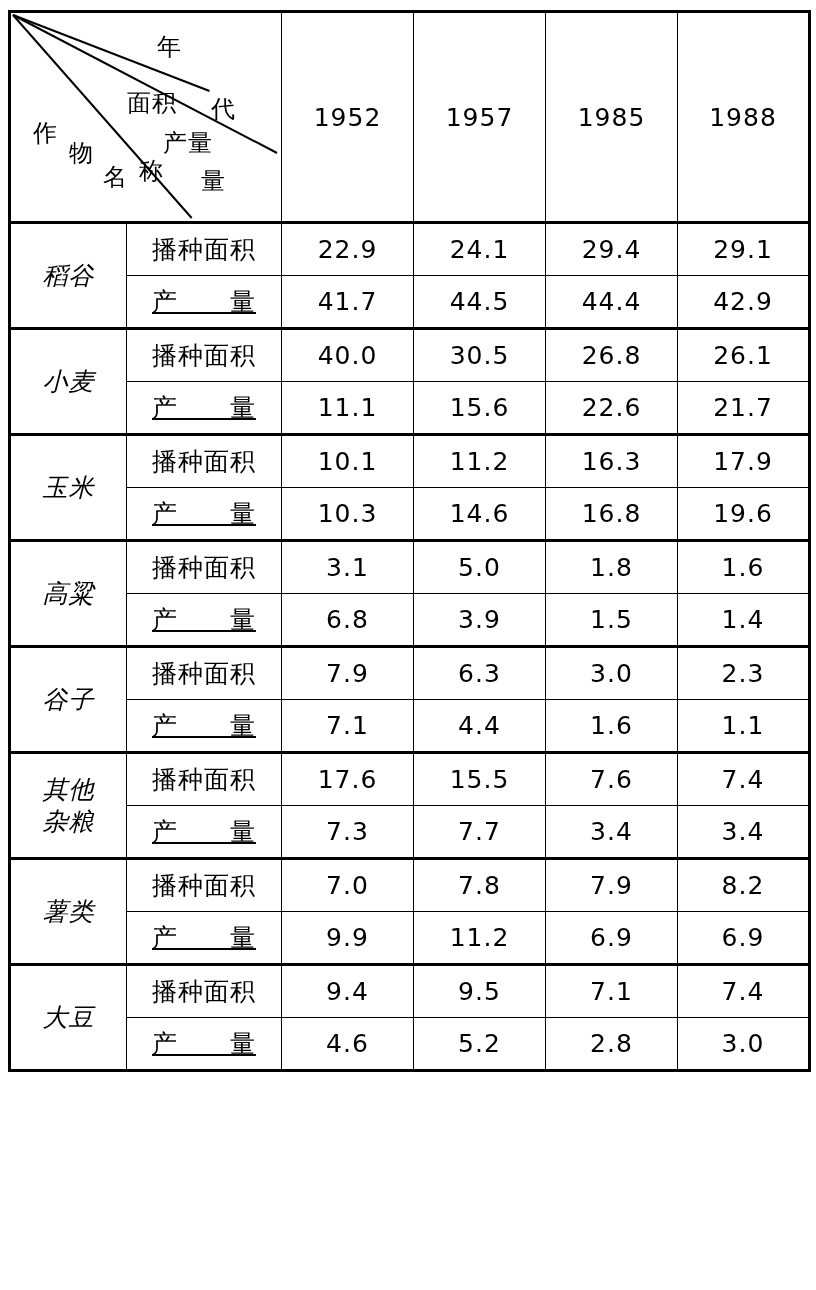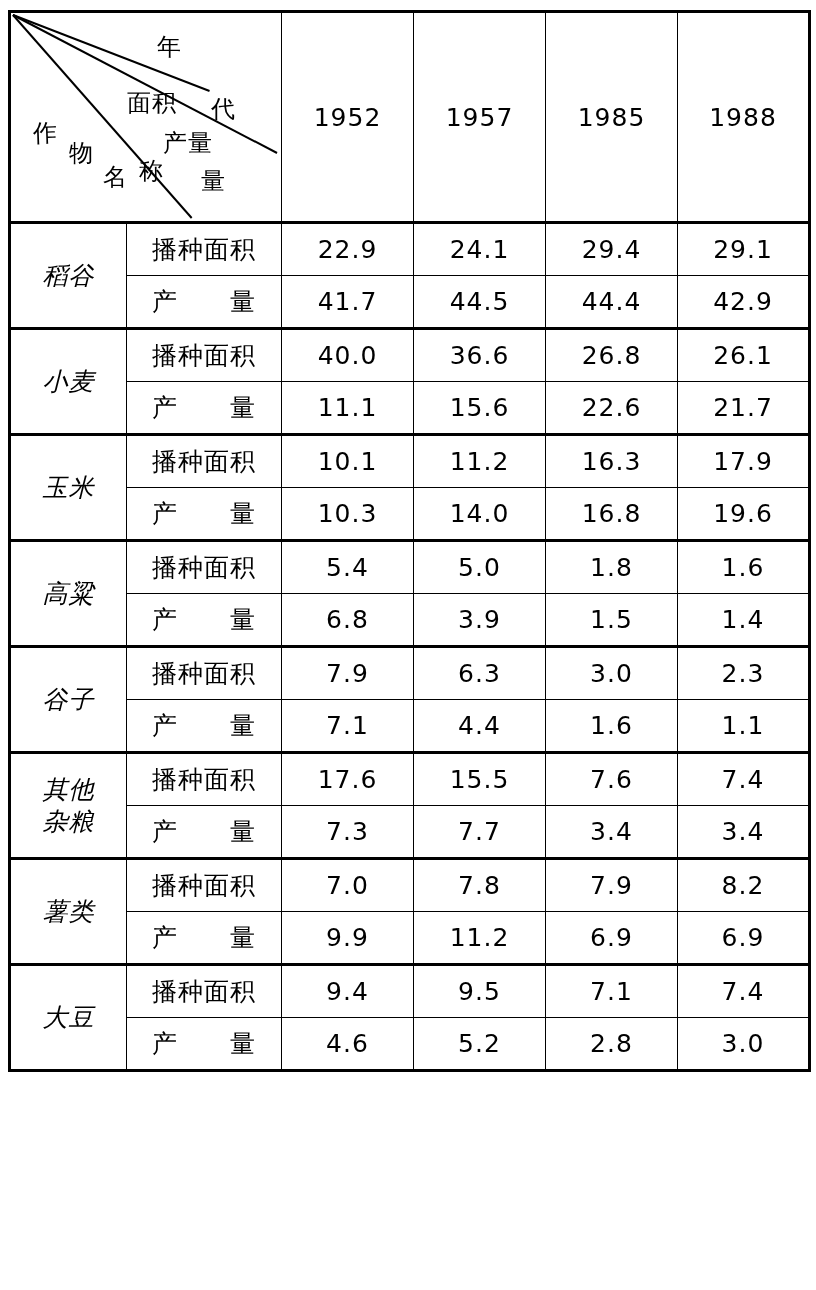--- a/index.html
+++ b/index.html
@@ -83,20 +83,21 @@
     letter-spacing: 3px;
     line-height: 1.25;
     font-style: italic;
   }
   td.metric {
     font-size: 25px;
     letter-spacing: 1px;
   }
   td.metric.spaced {
     letter-spacing: 1px;
+    text-decoration: underline;
   }
   td.num {
     font-size: 26px;
     letter-spacing: 1px;
   }
   
   tr.group-start td {
     border-top: 3px solid #000000;
   }
   tr.head-row td {
@@ -159,21 +160,21 @@
         <td class="num">41.7</td>
         <td class="num">44.5</td>
         <td class="num">44.4</td>
         <td class="num">42.9</td>
       </tr>
 
       <tr class="group-start">
         <td class="crop" rowspan="2">小麦</td>
         <td class="metric">播种面积</td>
         <td class="num">40.0</td>
-        <td class="num">36.6</td>
+        <td class="num">30.5</td>
         <td class="num">26.8</td>
         <td class="num">26.1</td>
       </tr>
       <tr>
         <td class="metric spaced">产　　量</td>
         <td class="num">11.1</td>
         <td class="num">15.6</td>
         <td class="num">22.6</td>
         <td class="num">21.7</td>
       </tr>
@@ -182,29 +183,29 @@
         <td class="crop" rowspan="2">玉米</td>
         <td class="metric">播种面积</td>
         <td class="num">10.1</td>
         <td class="num">11.2</td>
         <td class="num">16.3</td>
         <td class="num">17.9</td>
       </tr>
       <tr>
         <td class="metric spaced">产　　量</td>
         <td class="num">10.3</td>
-        <td class="num">14.0</td>
+        <td class="num">14.6</td>
         <td class="num">16.8</td>
         <td class="num">19.6</td>
       </tr>
 
       <tr class="group-start">
         <td class="crop" rowspan="2">高粱</td>
         <td class="metric">播种面积</td>
-        <td class="num">5.4</td>
+        <td class="num">3.1</td>
         <td class="num">5.0</td>
         <td class="num">1.8</td>
         <td class="num">1.6</td>
       </tr>
       <tr>
         <td class="metric spaced">产　　量</td>
         <td class="num">6.8</td>
         <td class="num">3.9</td>
         <td class="num">1.5</td>
         <td class="num">1.4</td>

